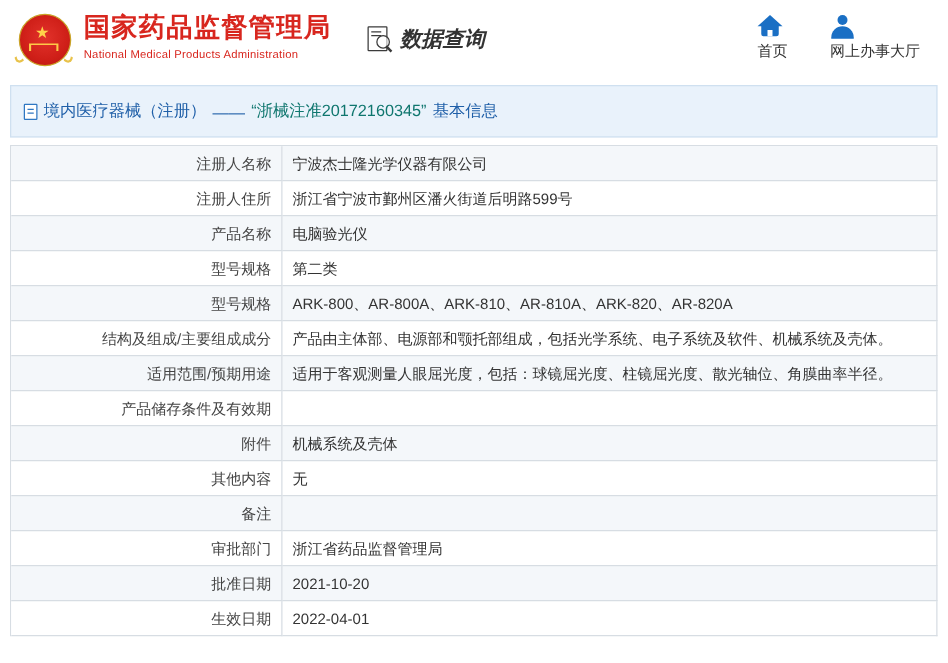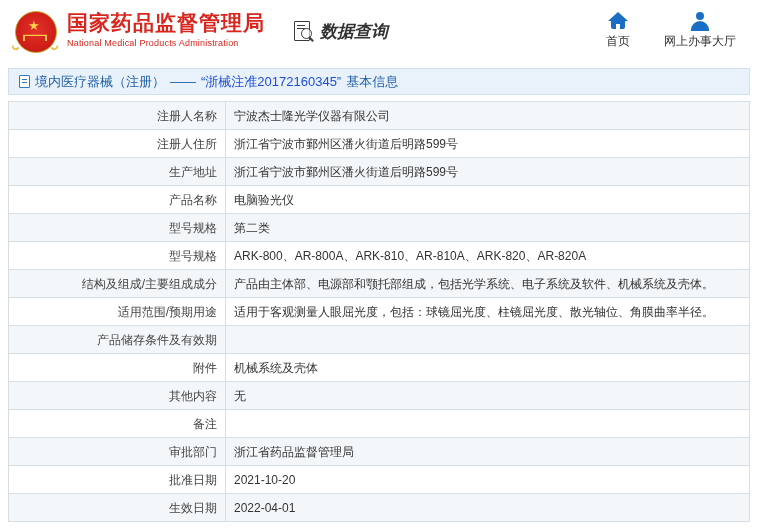--- a/index.html
+++ b/index.html
@@ -137,21 +137,21 @@
   .header-nav {
     margin-left: auto;
     display: flex;
     align-items: flex-start;
     gap: 34px;
     padding-right: 8px;
   }
   .nav-item {
     display: flex;
     flex-direction: column;
-    align-items: center;
+    align-items: flex-start;
     gap: 3px;
     cursor: pointer;
   }
   .nav-label {
     font-size: 12px;
     color: #333;
   }
   .ico-home {
     width: 20px; height: 18px;
     position: relative;
@@ -192,21 +192,21 @@
     position: absolute;
     left: 1px; top: 9px;
     width: 18px; height: 10px;
     border-radius: 9px 9px 0 0;
     background: #1a6fc4;
   }
 
   
   .title-bar {
     margin: 6px 8px 0 8px;
-    height: 27px;
+    height: 42px;
     background: #e9f2fb;
     border: 1px solid #cfe0f0;
     display: flex;
     align-items: center;
     padding: 0 10px;
     box-sizing: border-box;
     font-size: 13px;
     color: #1f5fa8;
     gap: 5px;
   }
@@ -223,21 +223,21 @@
     content: "";
     position: absolute;
     left: 2px;
     width: 5px;
     height: 1.2px;
     background: #2f77c2;
   }
   .title-doc-icon::before { top: 3px; }
   .title-doc-icon::after { top: 6px; }
   .title-main { color: #1f5fa8; }
-  .title-quote { color: #1d4ed8; }
+  .title-quote { color: #0f766e; }
   .title-sub { color: #1f5fa8; }
 
   
   .table-wrap {
     margin: 6px 8px 0 8px;
     border-top: 1px solid #d7dde3;
     border-left: 1px solid #d7dde3;
   }
   table.info {
     width: 100%;
@@ -328,24 +328,20 @@
     <tbody>
       <tr>
         <td class="label">注册人名称</td>
         <td class="value">宁波杰士隆光学仪器有限公司</td>
       </tr>
       <tr>
         <td class="label">注册人住所</td>
         <td class="value">浙江省宁波市鄞州区潘火街道后明路599号</td>
       </tr>
       <tr>
-        <td class="label">生产地址</td>
-        <td class="value">浙江省宁波市鄞州区潘火街道后明路599号</td>
-      </tr>
-      <tr>
         <td class="label">产品名称</td>
         <td class="value">电脑验光仪</td>
       </tr>
       <tr>
         <td class="label">型号规格</td>
         <td class="value">第二类</td>
       </tr>
       <tr>
         <td class="label">型号规格</td>
         <td class="value">ARK-800、AR-800A、ARK-810、AR-810A、ARK-820、AR-820A</td>

